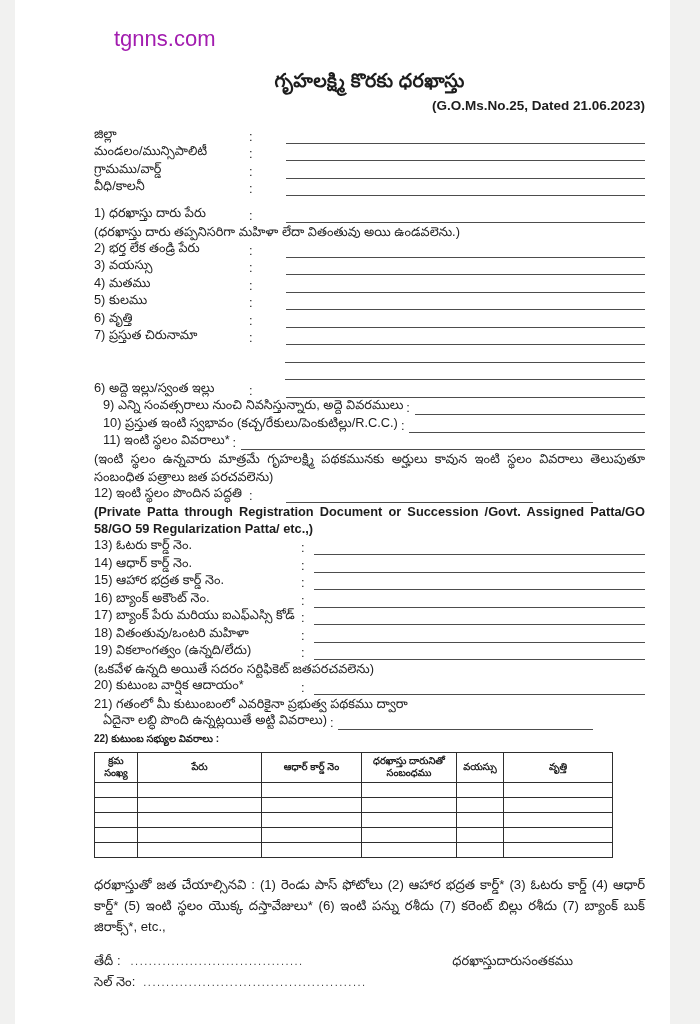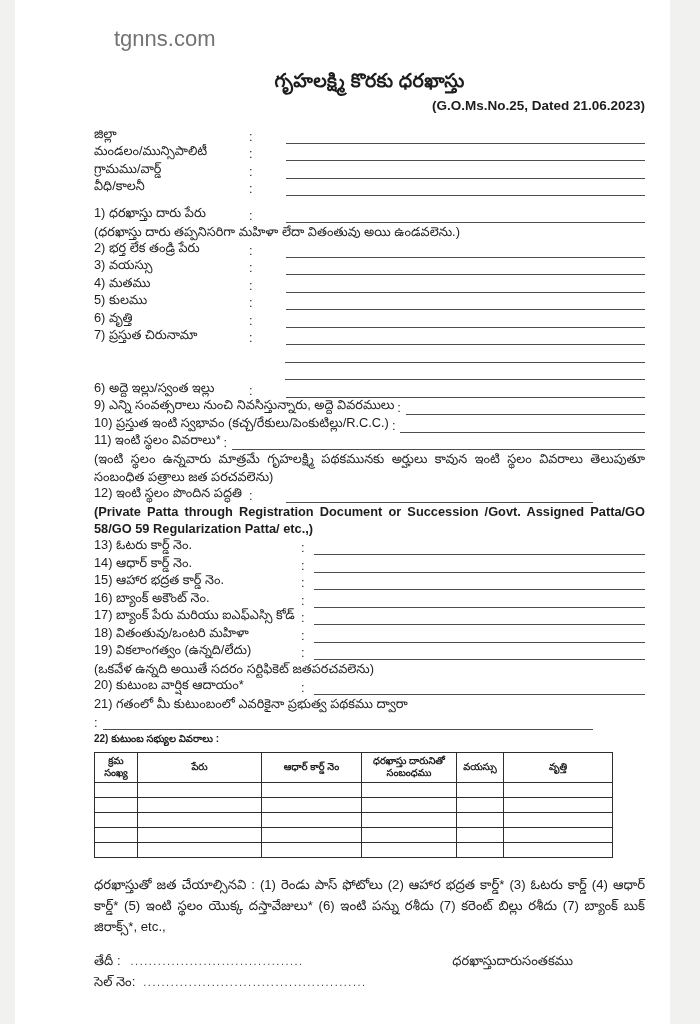--- a/index.html
+++ b/index.html
@@ -11,34 +11,34 @@
     color:#1d1d1d;
     position:relative;
     overflow:hidden;
   }
   .page {
     position:absolute; left:15px; top:0;
     width:655px; height:1024px;
     background:#ffffff;
     padding:0 25px 0 79px;
   }
-  .watermark { margin:26px 0 0 20px; font-size:22px; color:#737373; }
+  .watermark { margin:26px 0 0 20px; font-size:22px; color:#a21caf; }
   .title {
     text-align:center; margin-top:18px;
     font-size:19px; font-weight:bold;
     text-underline-offset:4px;
     letter-spacing:0.3px;
   }
   .subtitle { text-align:right; font-size:13.5px; font-weight:bold; margin-top:2px; }
   .hfields { margin-top:13px; }
   .items { margin-top:9px; }
   .frow { display:flex; align-items:flex-end; height:17.5px; font-size:12.8px; }
   .lblA { flex:none; width:155px; white-space:nowrap; overflow:visible; }
   .lblB { flex:none; width:207px; white-space:nowrap; overflow:visible; }
-  .lblAuto { flex:none; padding-right:3px; white-space:nowrap; }
+  .lblAuto { flex:none; padding-right:3px; white-space:nowrap;margin-left:9px; }
   .colon { flex:none; padding-right:5px; }
   .line { flex:1 1 auto; border-bottom:1px solid #4d4d4d; height:13px; }
   .mlA { margin-left:28px; }
   .mlB { margin-left:4px; }
   .short { margin-right:52px; }
   .spacerA { flex:none; width:191px; }
   .note, .textline { font-size:12.8px; line-height:17.5px; }
   .just { text-align:justify; }
   .bold { font-weight:bold; }
   .heading { font-weight:bold; font-size:10px; line-height:17.5px; }
@@ -192,20 +192,21 @@
         <span class="line mlB"></span>
       </div>
       <div class="note">(ఒకవేళ ఉన్నది అయితే సదరం సర్టిఫికెట్ జతపరచవలెను)</div>
       <div class="frow">
         <span class="lblB">20) కుటుంబ వార్షిక ఆదాయం*</span>
         <span class="colon">:</span>
         <span class="line mlB"></span>
       </div>
       <div class="textline">21) గతంలో మీ కుటుంబంలో ఎవరికైనా ప్రభుత్వ పథకము ద్వారా</div>
       <div class="frow">
+        <span class="lblAuto">ఏదైనా లబ్ధి పొంది ఉన్నట్లయితే అట్టి వివరాలు)</span>
         <span class="colon">:</span>
         <span class="line short"></span>
       </div>
       <div class="heading">22) కుటుంబ సభ్యుల వివరాలు :</div>
     </div>
 
   <table class="members">
     <colgroup>
       <col style="width:43px">
         <col style="width:124px">

